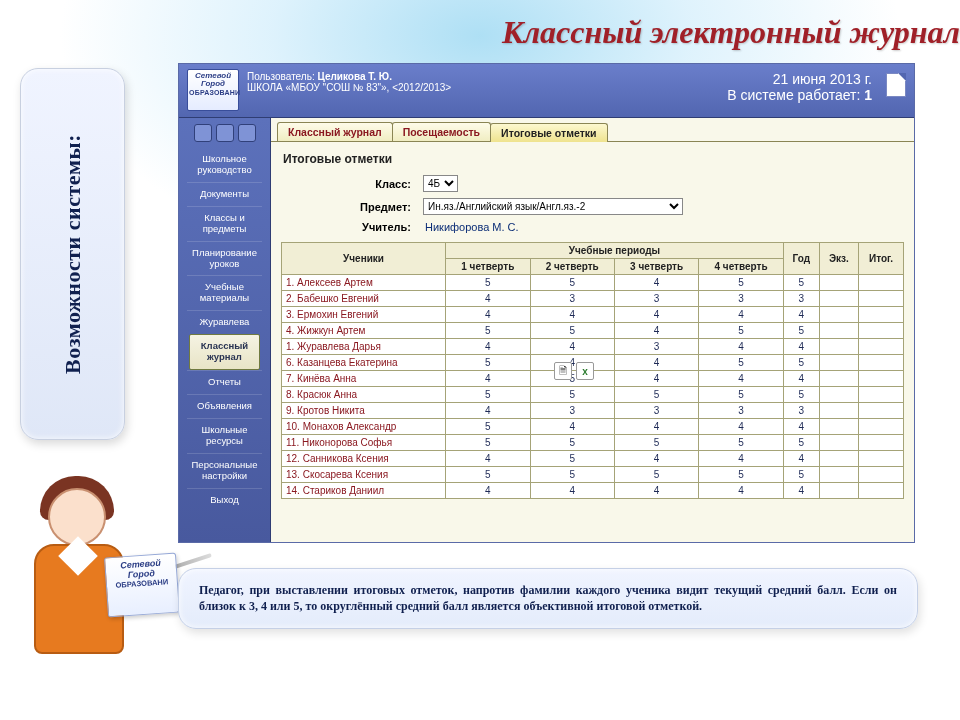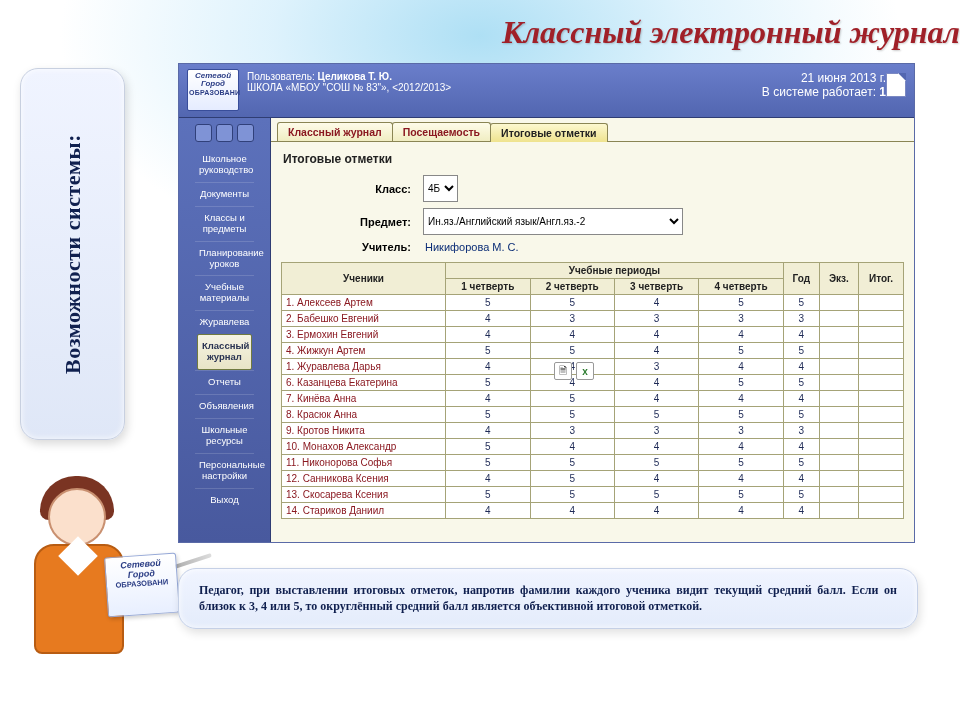--- a/index.html
+++ b/index.html
@@ -71,35 +71,35 @@
     border-radius: 2px;
     color: #2b3d85;
     font-size: 8px; line-height: 1.05;
     text-align: center; padding: 2px 1px;
     font-weight: bold;
   }
   .app-header .logo .l1 { font-style: italic;}
   .app-header .logo .l2 { font-size:7px; letter-spacing:0.2px;}
   .app-header .userbox { padding-top:2px;}
   .app-header .userbox .u { font-weight:bold;}
-  .app-header .right { text-align:right; font-size:12px; padding-top:2px; display:flex; align-items:flex-start; gap:0;}
+  .app-header .right { text-align:right; font-size:14px; padding-top:2px; display:flex; align-items:flex-start; gap:14px;}
   .doc-icon {
     width: 20px; height: 24px; background:#fff; border:1px solid #7a88c2;
     position:relative; margin-top:2px;
   }
   .doc-icon::after{content:"";position:absolute;right:-1px;top:-1px;border-top:8px solid #5266b0;border-left:8px solid #fff;width:0;height:0;}
   .app-body { display:flex; flex:1; overflow:hidden;}
   .app-nav {
     width: 92px;
     background: linear-gradient(#5c71bb,#48599e);
     border-right:1px solid #2f3d73;
     color:#fff;
     font-size:9.5px;
     text-align:center;
-    padding: 6px 16px;
+    padding: 6px 8px;
   }
   .nav-icons { display:flex; justify-content:center; gap:4px; padding-bottom:6px;}
   .nav-icons span{
     width:18px;height:18px;border-radius:3px;display:inline-block;
     background:#7f93d6;border:1px solid #30407a;
   }
   .nav-item { padding:6px 4px; border-top:1px solid rgba(255,255,255,0.15); line-height:1.15;}
   .nav-item:first-of-type{border-top:none;}
   .nav-item.active {
     background: linear-gradient(#f5f3e3,#e8e4c6);
@@ -121,21 +121,21 @@
     border-radius: 3px 3px 0 0;
     margin-right:-1px;
     cursor:pointer;
     font-weight: bold;
   }
   .tab.active { background:linear-gradient(#fcf8d0,#efe38e); color:#222; position:relative; top:1px;}
   .section-title { font-weight:bold; font-size:12px; padding:10px 12px 6px; color:#222;}
   .filter-row { display:flex; align-items:center; padding:3px 12px; font-size:11px;}
   .filter-row .lbl{ width:110px; text-align:right; padding-right:12px; font-weight:bold;}
   .filter-row select {
-    font-size:10px; border:1px solid #888; background:#fff; height:27px;
+    font-size:10px; border:1px solid #888; background:#fff; height:17px;
   }
   .filter-row .teacher-name{ color:#0b2d76; margin-left:2px;}
   .tool-icons{ position:absolute; left:283px; top:190px; display:flex; gap:4px;}
   .tool-icon{ width:18px;height:18px;border:1px solid #999;background:#fff;border-radius:2px;display:flex;align-items:center;justify-content:center;font-size:10px;}
   .tool-icon.excel{color:#2e7d32;font-weight:bold;}
 
   table.grades {
     border-collapse:collapse;
     margin:6px 10px 10px 10px;
     width: calc(100% - 20px);

